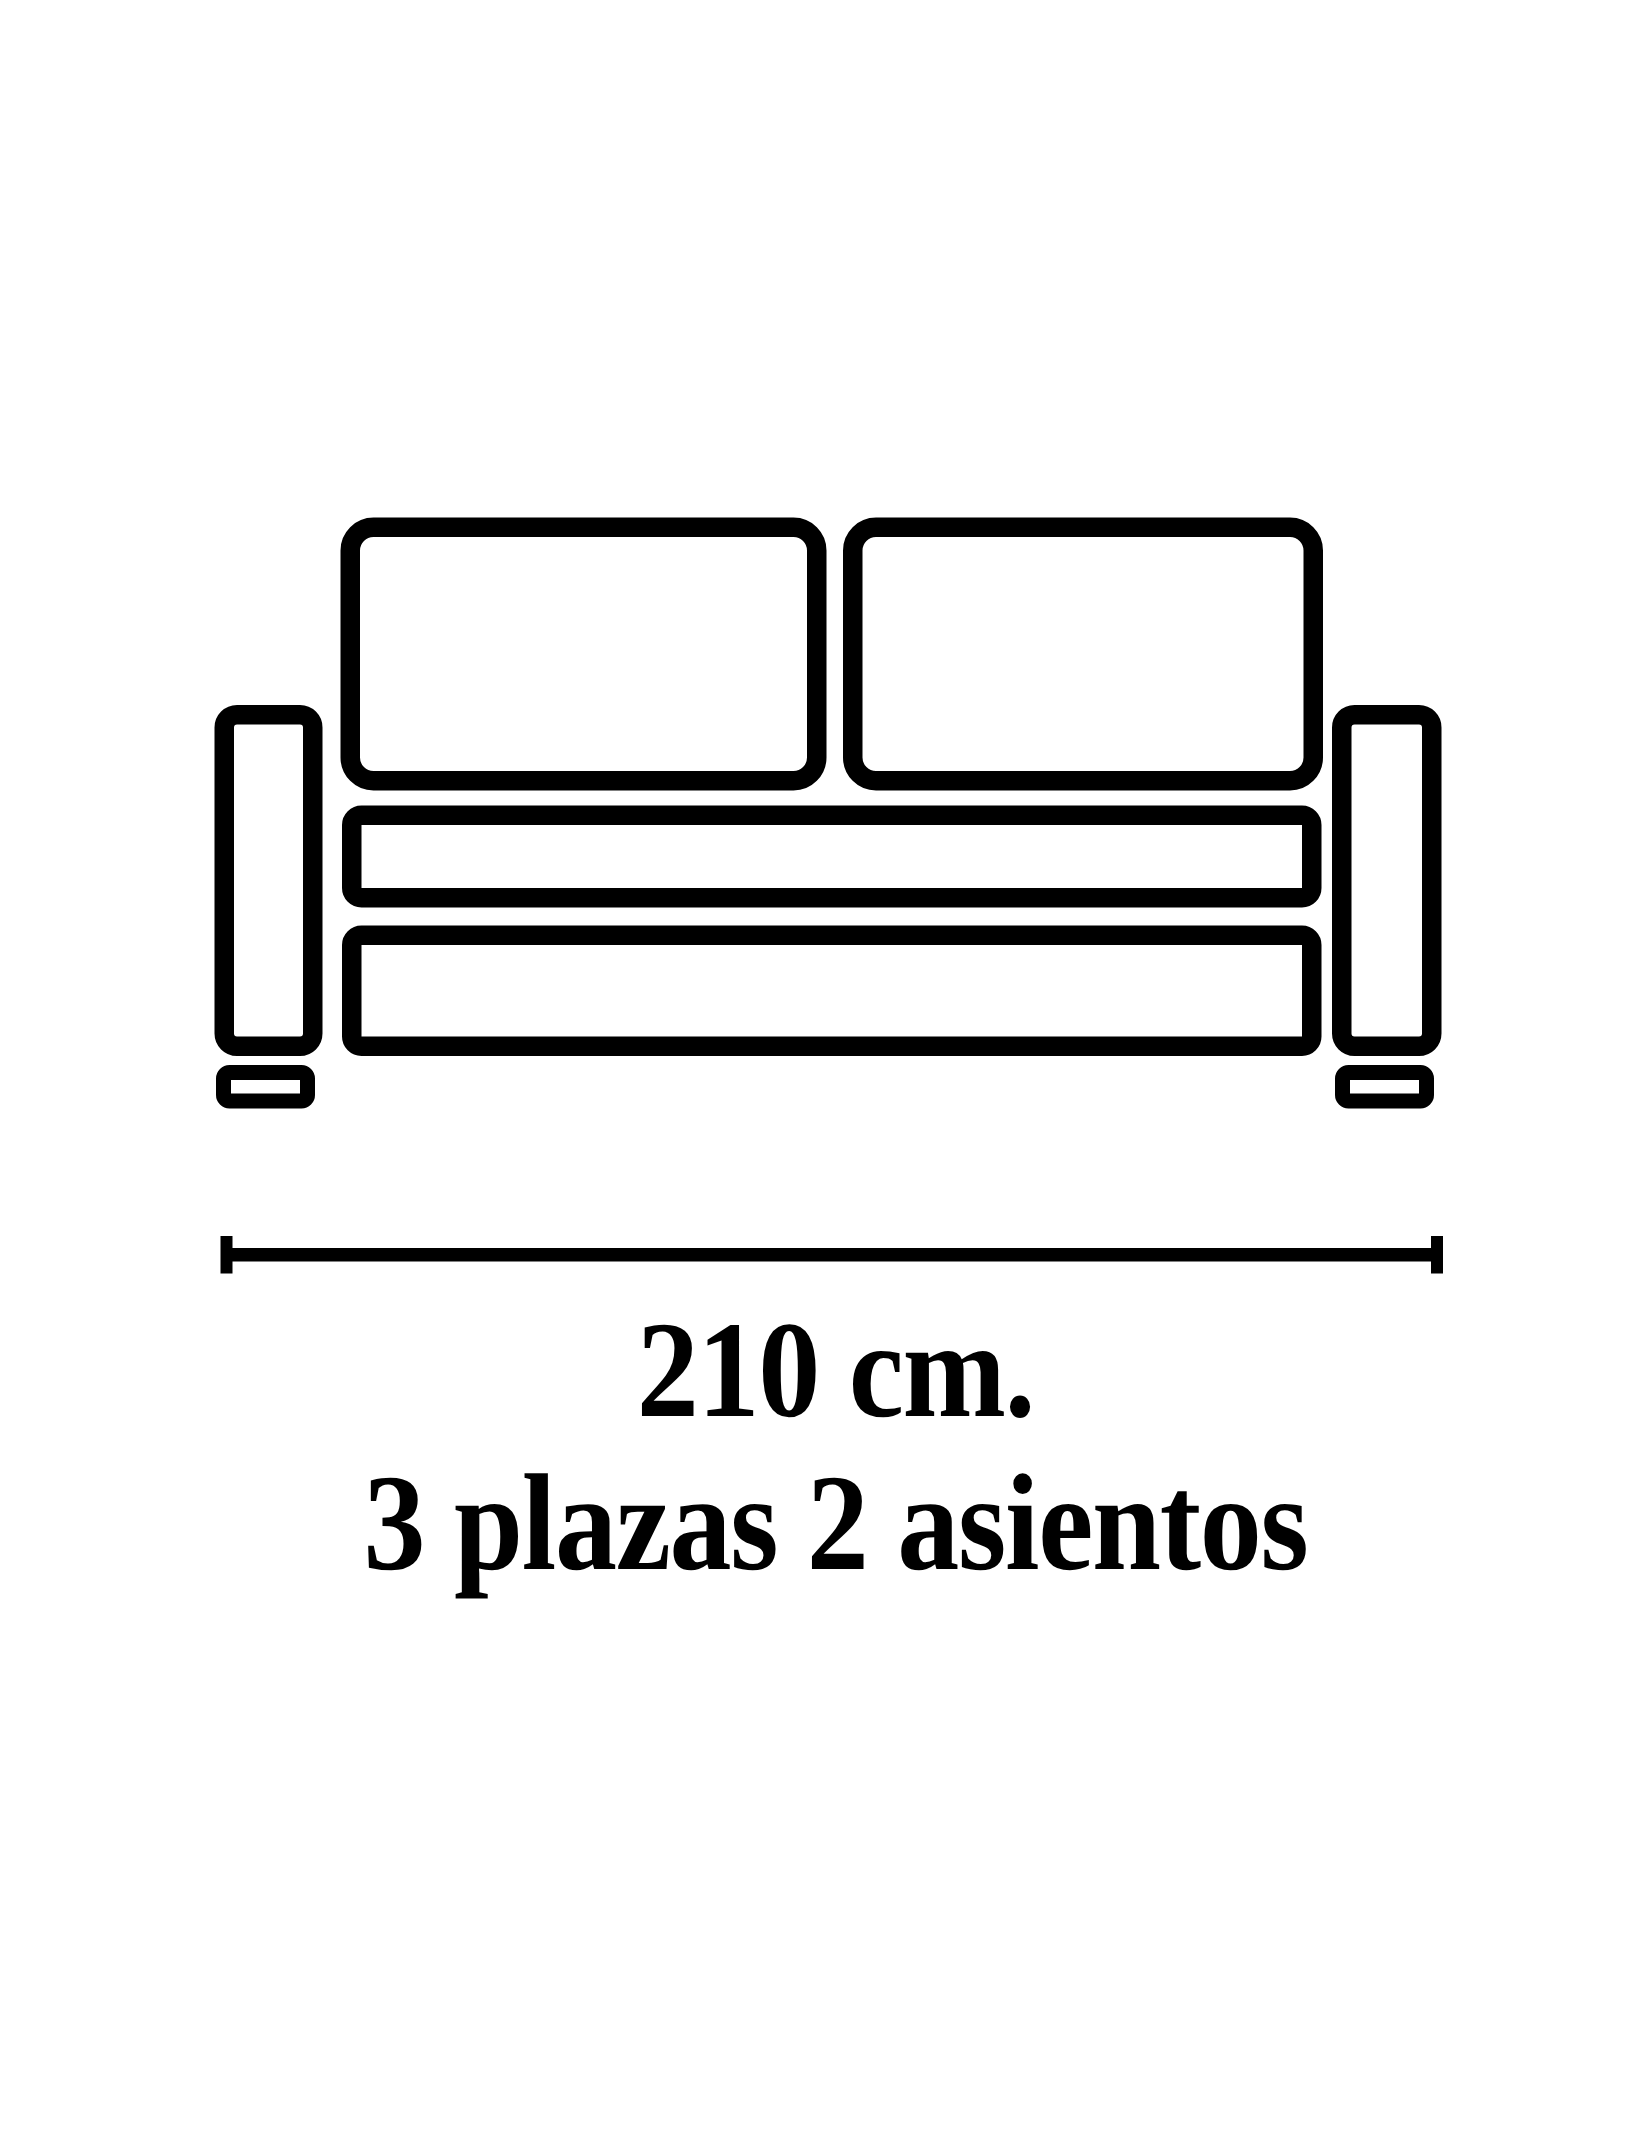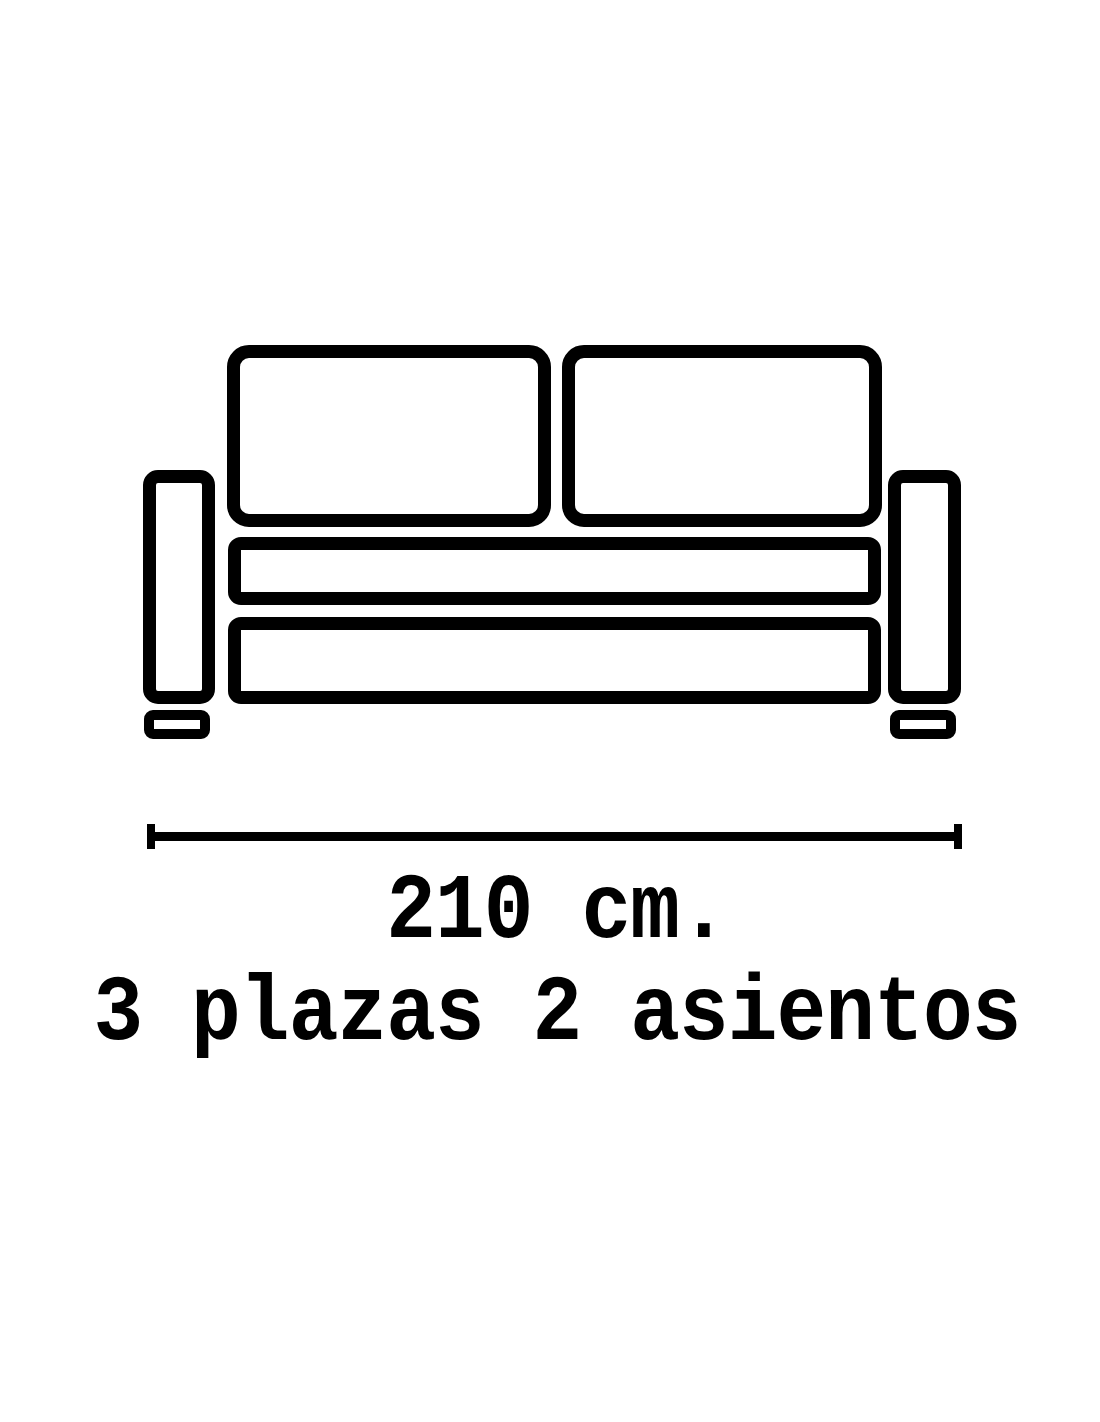--- a/index.html
+++ b/index.html
@@ -9,21 +9,21 @@
   * { margin: 0; padding: 0; }
   html, body {
     background: var(--background);
   }
   .canvas {
     position: relative;
     width: 1100px;
     height: 1422px;
     background: var(--background);
     overflow: hidden;
-    font-family: Liberation Mono, monospace;
+    font-family: Liberation Serif, serif;
   }
   
   .part {
     position: absolute;
     box-sizing: border-box;
     border: 13px solid var(--ink);
     background: transparent;
   }
   .cushion-left  { left: 227px; top: 345px; width: 324px; height: 182px; border-radius: 22px; }
   .cushion-right { left: 562px; top: 345px; width: 320px; height: 182px; border-radius: 22px; }

